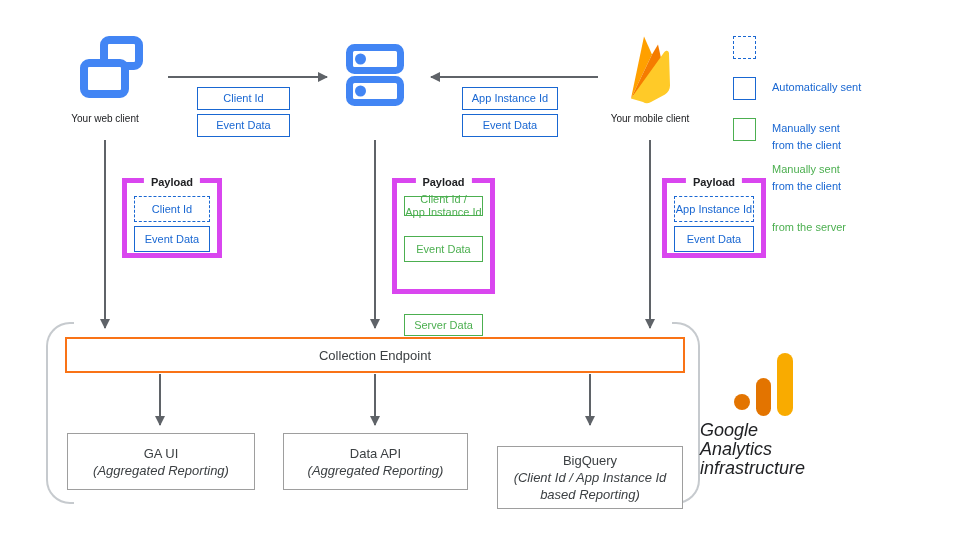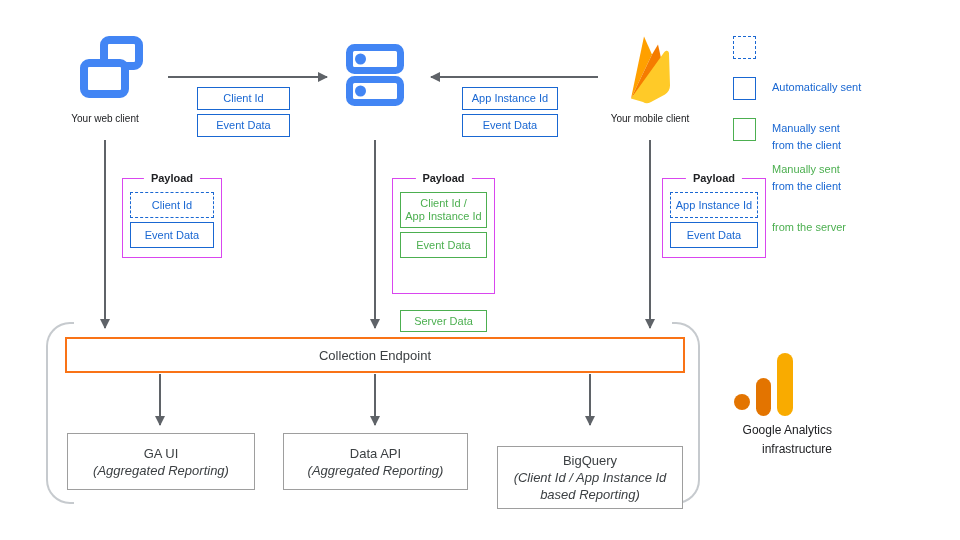--- a/index.html
+++ b/index.html
@@ -43,32 +43,32 @@
   .ls-1{top:36px;}
   .ls-2{top:77px;}
   .ls-3{top:118px;}
   .legend-text{position:absolute;left:772px;width:170px;font-size:11px;line-height:13.5px;}
   .lt-1{top:37px;color:#1967D2;}
   .lt-2{top:78px;color:#1967D2;}
   .lt-3{top:119px;color:#4CAF50;}
   .legend-text span{display:block;margin-top:44px;}
 
   
-  .payload{position:absolute;border:1px solid #d946ef;background:#fff;}
+  .payload{position:absolute;border:5px solid #d946ef;background:#fff;}
   .payload-web{left:122px;top:178px;width:100px;height:80px;}
   .payload-server{left:392px;top:178px;width:103px;height:116px;}
   .payload-mobile{left:662px;top:178px;width:104px;height:80px;}
   .ptitle{
     position:absolute;top:-7px;left:50%;transform:translateX(-50%);
     background:#fff;padding:0 7px;font-size:11px;font-weight:bold;color:#202124;white-space:nowrap;
   }
   .payload .tag{left:7px;right:7px;}
   .pw-1{top:13px;height:26px;}
   .pw-2{top:43px;height:26px;}
-  .ps-1{top:13px;height:36px;}
+  .ps-1{top:13px;height:20px;}
   .ps-2{top:53px;height:26px;}
   .ps-3{top:83px;height:22px;margin-top:48px;}
   .tag .tline{display:block;}
 
   
   .bracket{position:absolute;top:322px;width:28px;height:182px;border:2px solid #C6CACE;background:transparent;}
   .bracket-left{left:46px;border-right:none;border-radius:24px 0 0 24px;}
   .bracket-right{left:672px;border-left:none;border-radius:0 24px 24px 0;}
 
   .endpoint-box{
@@ -78,21 +78,21 @@
   .service-box{
     position:absolute;border:1px solid #9E9E9E;background:#fff;
     display:flex;flex-direction:column;align-items:center;justify-content:center;
     text-align:center;font-size:13px;line-height:17px;color:#3C4043;padding:2px 6px;
   }
   .svc-1{left:67px;top:433px;width:188px;height:57px;}
   .svc-2{left:283px;top:433px;width:185px;height:57px;}
   .svc-3{left:497px;top:446px;width:186px;height:63px;}
   .service-detail{font-style:italic;}
 
-  .ga-label{position:absolute;left:700px;top:421px;width:132px;text-align:right;font-size:12px;line-height:19px;color:#202124;}
+  .ga-label{position:absolute;left:700px;top:421px;width:132px;text-align:left;font-size:18px;line-height:19px;color:#202124;font-style:italic;}
   .ga-label span{display:block;}
 </style>
 </head>
 <body>
 
 <div id="stage">
 
   <svg id="arrows" viewBox="0 0 960 540">
     <defs>
       <marker id="ah" markerUnits="userSpaceOnUse" markerWidth="12" markerHeight="12" refX="9" refY="5" orient="auto">

